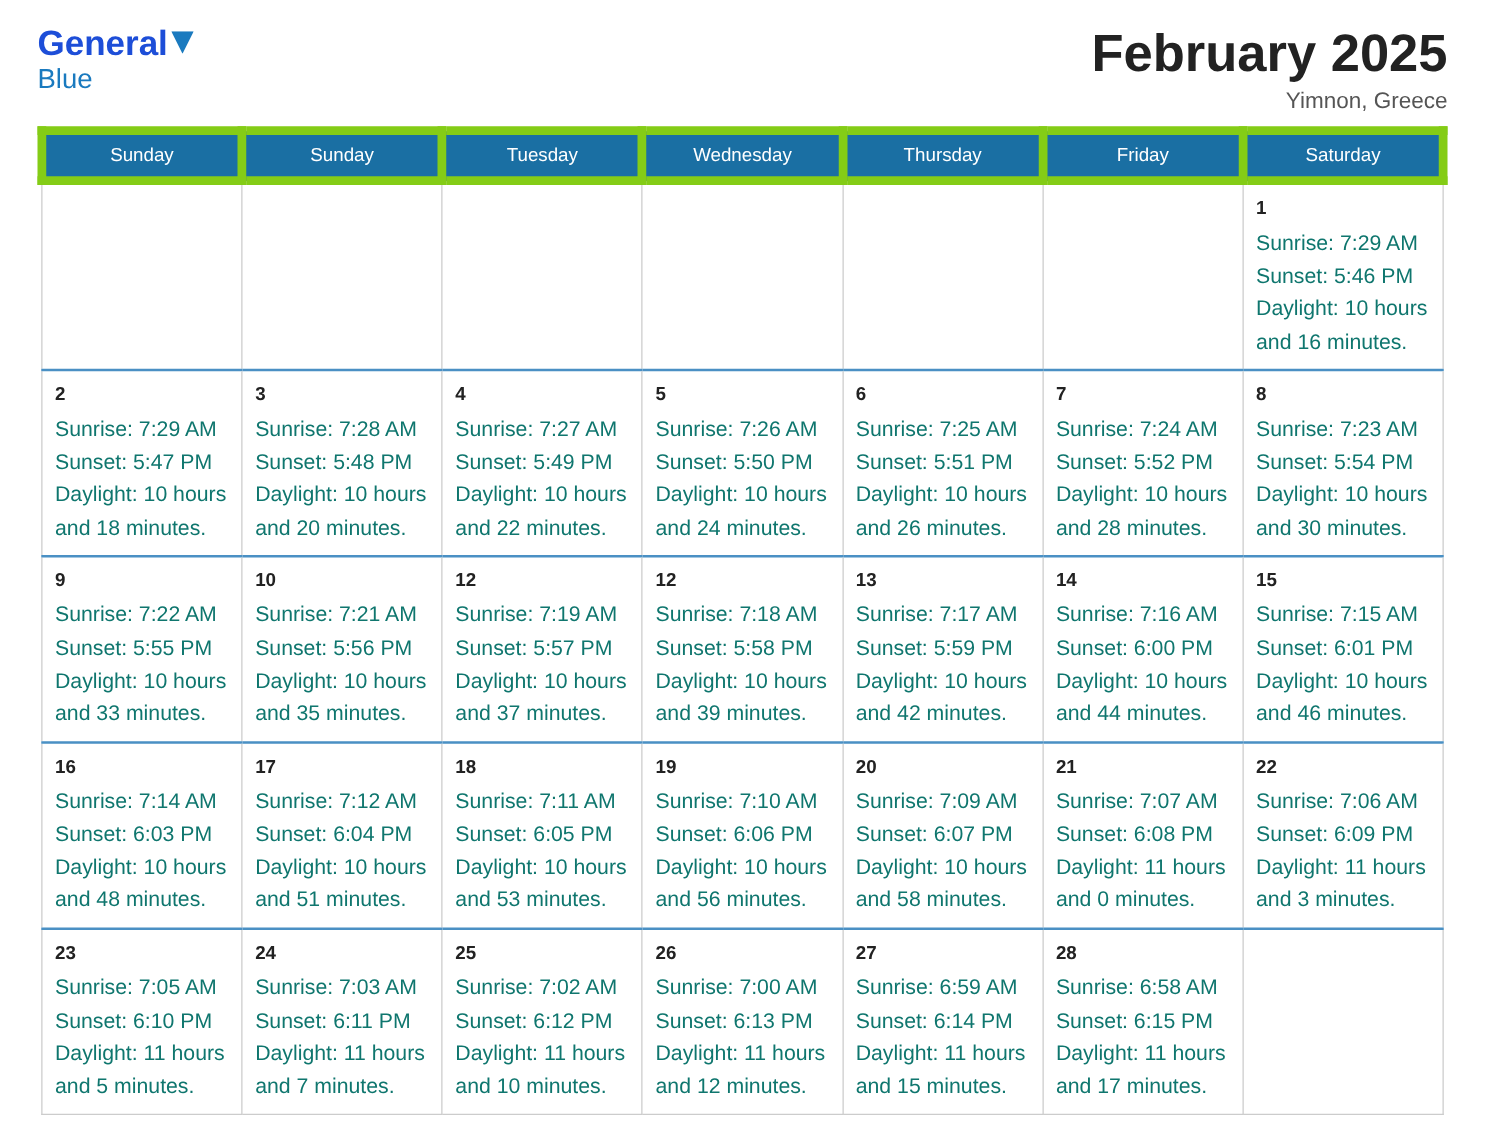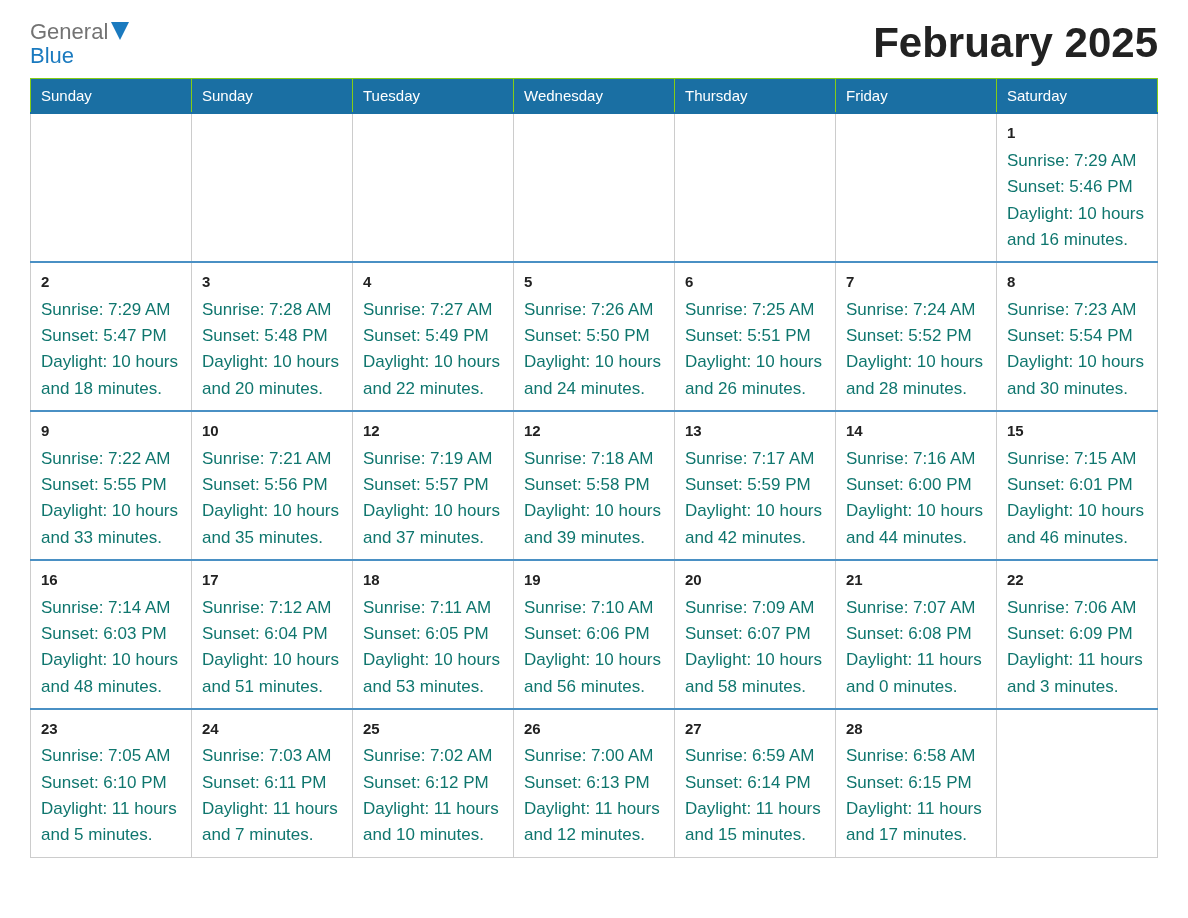--- a/index.html
+++ b/index.html
@@ -35,22 +35,22 @@
       width: 100%;
       border-collapse: collapse;
       margin-top: 10px;
     }
     .calendar th {
       background-color: #1a6fa3;
       color: #fff;
       font-size: 15px;
       font-weight: normal;
       padding: 8px 10px;
-      text-align: left;
-      border: 1px solid #84cc16;
+      text-align: center;
+      border: 7px solid #84cc16;
     }
     .calendar td {
       vertical-align: top;
       padding: 8px 10px;
       border: 1px solid #ccc;
       width: 14.28%;
       min-height: 100px;
       background: #fff;
       font-size: 13px;
       color: #333;
@@ -91,31 +91,32 @@
       display: flex;
       align-items: center;
     }
   </style>
 </head>
 <body>
 
 <div class="header">
   <div class="logo-container">
     <div class="logo-line1">
-      <span style="font-size:22px;font-weight:normal;color:#737373;">General</span>
+      <span style="font-size:28px;font-weight:bold;color:#1d4ed8;">General</span>
       <svg width="18" height="18" viewBox="0 0 18 18" style="margin-left:3px;margin-top:-2px;">
         <polygon points="0,0 18,0 9,18" fill="#1a7abf"></polygon>
       </svg>
     </div>
     <div class="logo-line2">
       <span style="font-size:22px;font-weight:normal;color:#1a7abf;">Blue</span>
     </div>
   </div>
   <div class="title-block">
     <div class="month-year">February 2025</div>
+    <div class="location">Yimnon, Greece</div>
   </div>
 </div>
 
 <table class="calendar">
   <thead>
     <tr>
     <th>Sunday</th>
         <th>Sunday</th>
         <th>Tuesday</th>
         <th>Wednesday</th>

